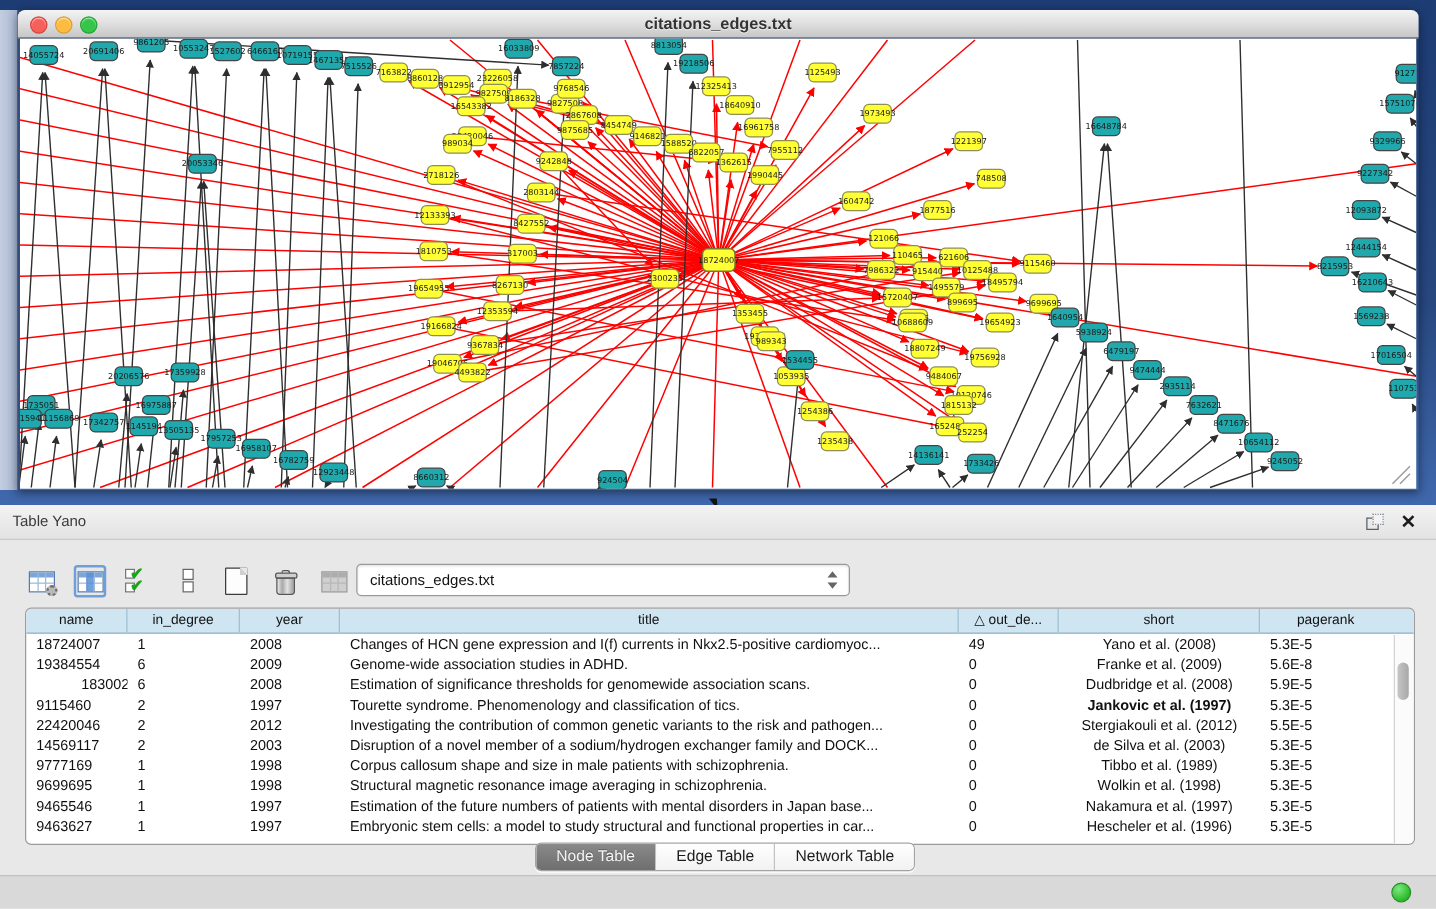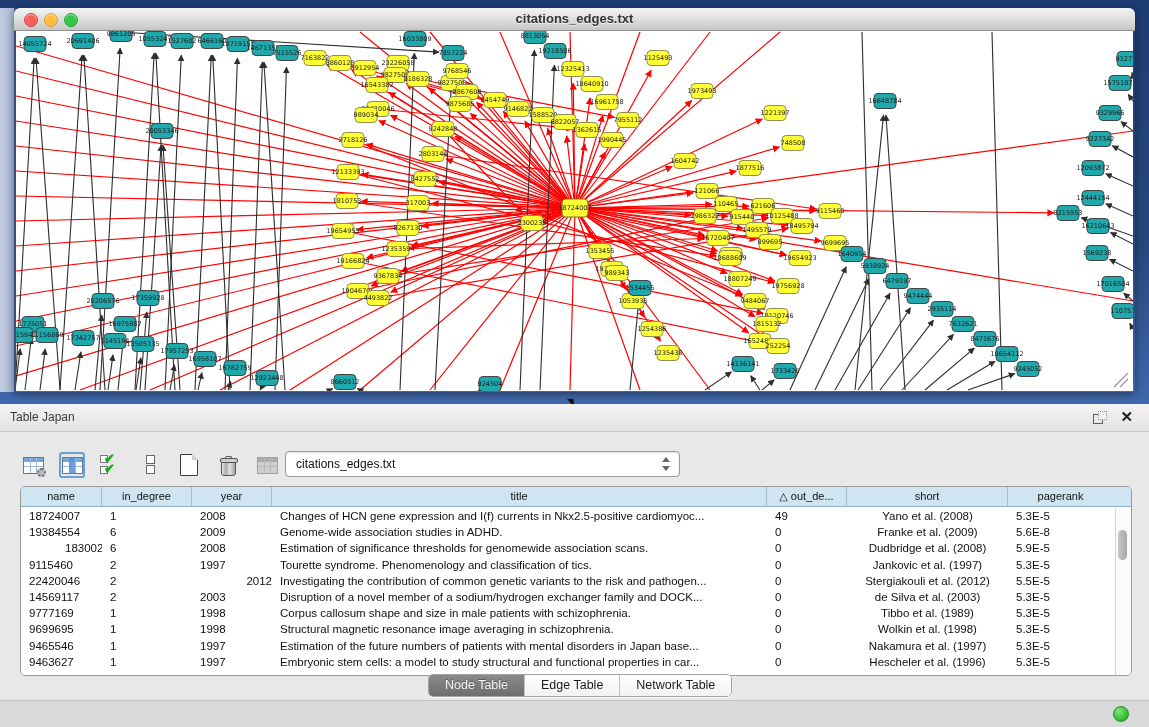--- a/index.html
+++ b/index.html
@@ -582,21 +582,21 @@
             <line x1="1120" y1="386" x2="1128" y2="378" stroke="#9a9a9a" stroke-width="1.2"></line>
           </g>
         </svg>
       </div>
     </div>
     <div class="cursor"></div>
   </div>
 
   <div class="tpanel">
     <div class="tpanel-header">
-      <div class="tpanel-title">Table Japan</div>
+      <div class="tpanel-title">Table Yano</div>
       <div class="float-ic">
           <div class="sq1"></div>
           <div class="sq2"></div>
         </div>
       <div class="close-ic">✕</div>
     </div>
 
     <div class="toolbar">
       <div class="tb">
         <div class="mini-table">
@@ -700,27 +700,27 @@
             <div class="td" style="width: 80px;">0</div>
             <div class="td center" style="width: 161px;">Dudbridge et al. (2008)</div>
             <div class="td" style="width: 105px;">5.9E-5</div>
           </div>
           <div class="tr">
             <div class="td" style="width: 81px;">9115460</div>
             <div class="td" style="width: 90px;">2</div>
             <div class="td" style="width: 80px;">1997</div>
             <div class="td" style="width: 495px;">Tourette syndrome. Phenomenology and classification of tics.</div>
             <div class="td" style="width: 80px;">0</div>
-            <div class="td center" style="width: 161px;">Jankovic et al. (1997)</div>
+            <div class="td center" style="width: 161px; font-weight: bold;">Jankovic et al. (1997)</div>
             <div class="td" style="width: 105px;">5.3E-5</div>
           </div>
           <div class="tr">
             <div class="td" style="width: 81px;">22420046</div>
             <div class="td" style="width: 90px;">2</div>
-            <div class="td" style="width: 80px; text-align: right;">2012</div>
+            <div class="td" style="width: 80px;">2012</div>
             <div class="td" style="width: 495px;">Investigating the contribution of common genetic variants to the risk and pathogen...</div>
             <div class="td" style="width: 80px;">0</div>
             <div class="td center" style="width: 161px;">Stergiakouli et al. (2012)</div>
             <div class="td" style="width: 105px;">5.5E-5</div>
           </div>
           <div class="tr">
             <div class="td" style="width: 81px;">14569117</div>
             <div class="td" style="width: 90px;">2</div>
             <div class="td" style="width: 80px;">2003</div>
             <div class="td" style="width: 495px;">Disruption of a novel member of a sodium/hydrogen exchanger family and DOCK...</div>

